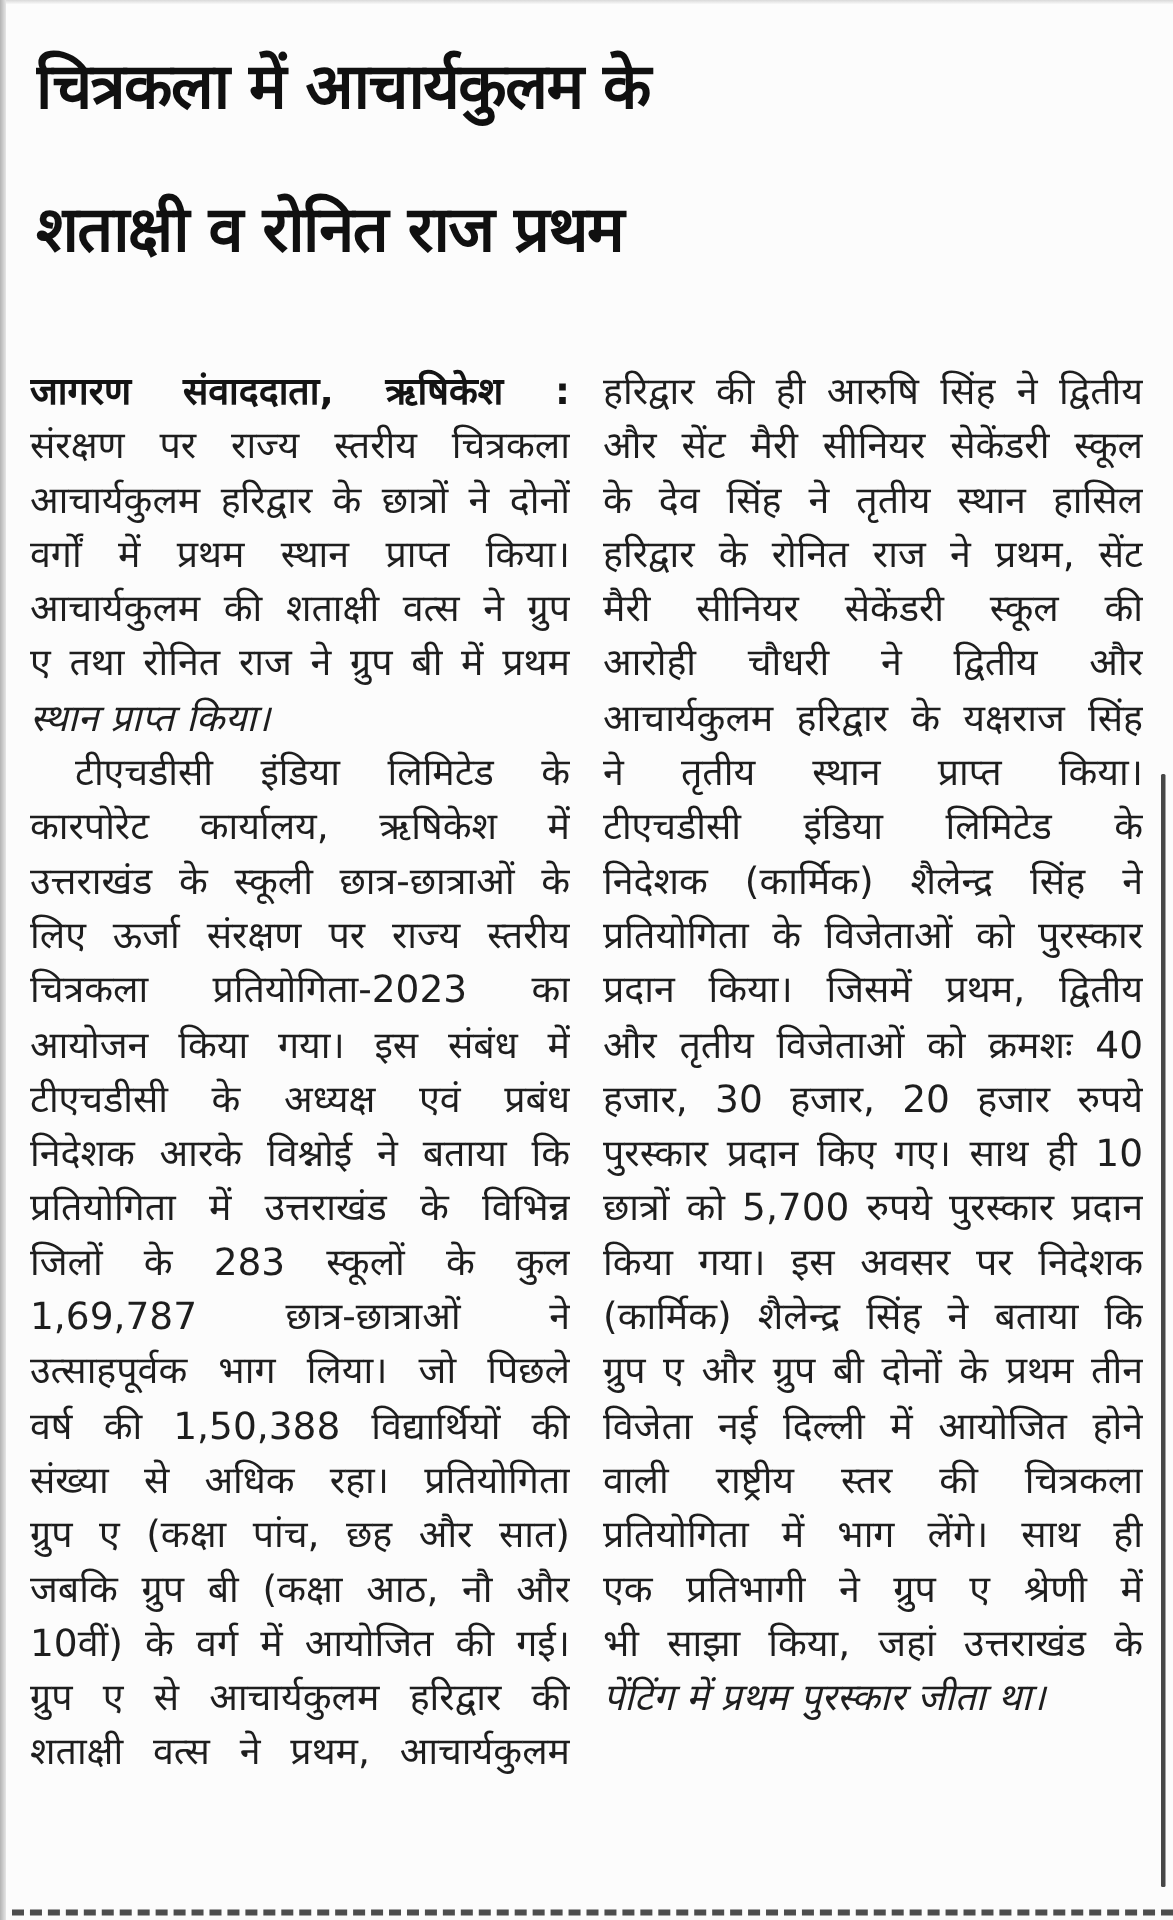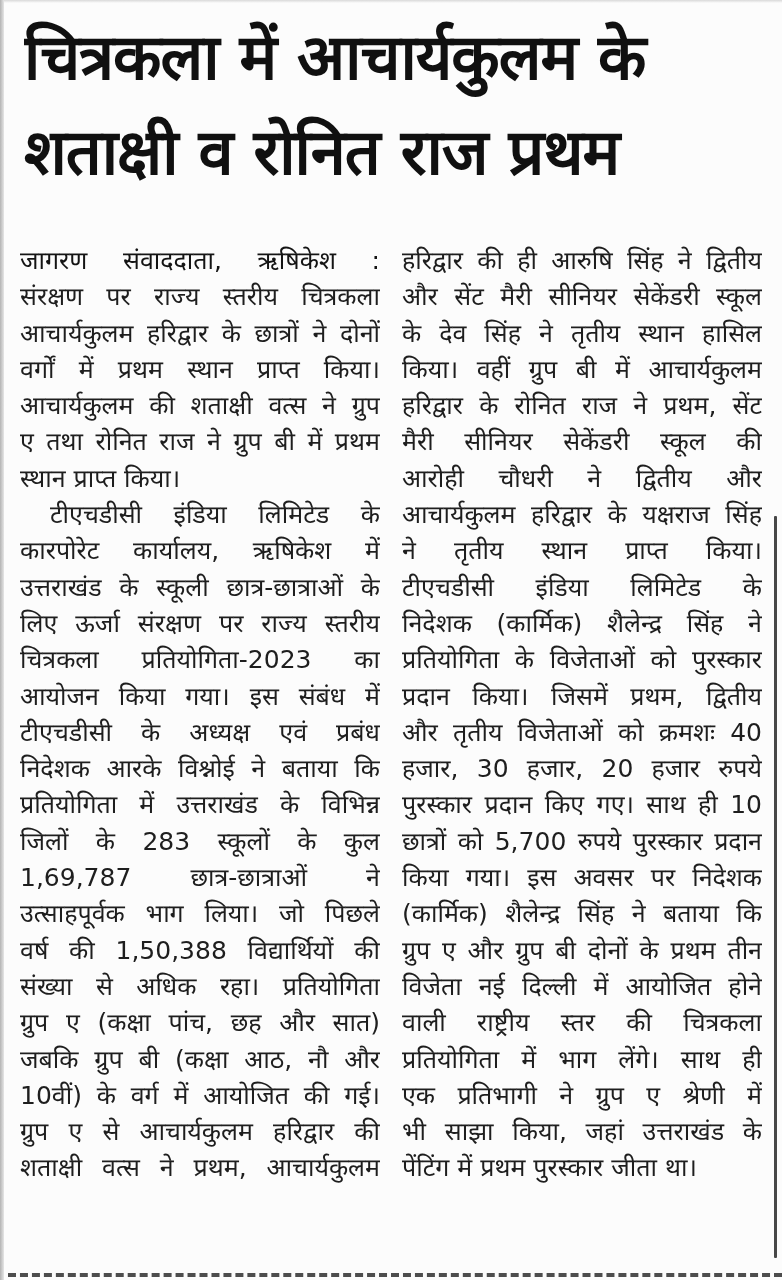--- a/index.html
+++ b/index.html
@@ -17,38 +17,38 @@
     position: absolute; left: 0; top: 0; bottom: 0; width: 4px;
     background: linear-gradient(to right, #b3b3b3, #e6e6e6);
   }
   .edge-top {
     position: absolute; left: 0; top: 0; right: 0; height: 3px;
     background: linear-gradient(to bottom, #d9d9d9, #fcfcfc);
   }
   .headline {
     position: absolute; top: 10px; left: 24px; right: 8px;
     margin: 0; font-weight: 800; color: #101010;
-    font-size: 63px; line-height: 95px; letter-spacing: -1px;
+    font-size: 42px; line-height: 95px; letter-spacing: -1px;
     white-space: nowrap;
   }
   .headline .hl-line { display: block; overflow: hidden; height: 95px; }
   .columns {
     position: absolute; top: 243px; left: 20px; width: 742px;
     display: flex; gap: 22px;
     color: #1e1e1e;
   }
   .col { flex: 1 1 0; min-width: 0; }
   .line {
     height: 36.3px; line-height: 36.3px; font-size: 25px;
     overflow: hidden;
     text-align: justify; text-align-last: justify;
   }
-  .line.bold { font-weight: normal; color: #141414; }
+  .line.bold { font-weight: bold; color: #141414; }
   .line.indent { text-indent: 30px; }
-  .line.para-end { text-align-last: left; }
+  .line.para-end { text-align-last: left; font-style: italic; }
   .col-rule {
     position: absolute; right: 5px; top: 516px; width: 3px; height: 742px;
     background: #474747; border-radius: 1px;
   }
   .dashed-rule {
     position: absolute; left: 8px; right: 0; bottom: 3px; height: 0;
     border-top: 4px dashed #4d4d4d;
   }
 </style>
 </head>
@@ -89,21 +89,20 @@
         <div class="line">ग्रुप ए (कक्षा पांच, छह और सात)</div>
         <div class="line">जबकि ग्रुप बी (कक्षा आठ, नौ और</div>
         <div class="line">10वीं) के वर्ग में आयोजित की गई।</div>
         <div class="line">ग्रुप ए से आचार्यकुलम हरिद्वार की</div>
         <div class="line">शताक्षी वत्स ने प्रथम, आचार्यकुलम</div>
       </div>
     <div class="col">
         <div class="line">हरिद्वार की ही आरुषि सिंह ने द्वितीय</div>
         <div class="line">और सेंट मैरी सीनियर सेकेंडरी स्कूल</div>
         <div class="line">के देव सिंह ने तृतीय स्थान हासिल</div>
-        <div class="line">किया। वहीं ग्रुप बी में आचार्यकुलम</div>
         <div class="line">हरिद्वार के रोनित राज ने प्रथम, सेंट</div>
         <div class="line">मैरी सीनियर सेकेंडरी स्कूल की</div>
         <div class="line">आरोही चौधरी ने द्वितीय और</div>
         <div class="line">आचार्यकुलम हरिद्वार के यक्षराज सिंह</div>
         <div class="line">ने तृतीय स्थान प्राप्त किया।</div>
         <div class="line">टीएचडीसी इंडिया लिमिटेड के</div>
         <div class="line">निदेशक (कार्मिक) शैलेन्द्र सिंह ने</div>
         <div class="line">प्रतियोगिता के विजेताओं को पुरस्कार</div>
         <div class="line">प्रदान किया। जिसमें प्रथम, द्वितीय</div>
         <div class="line">और तृतीय विजेताओं को क्रमशः 40</div>

